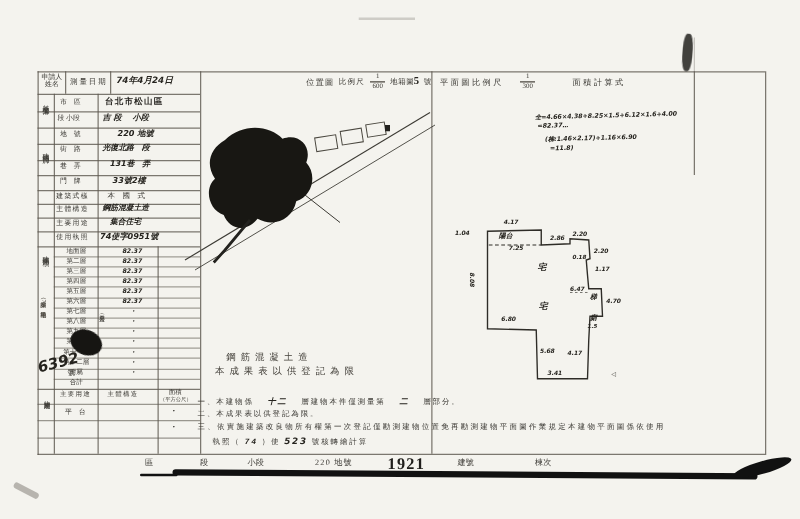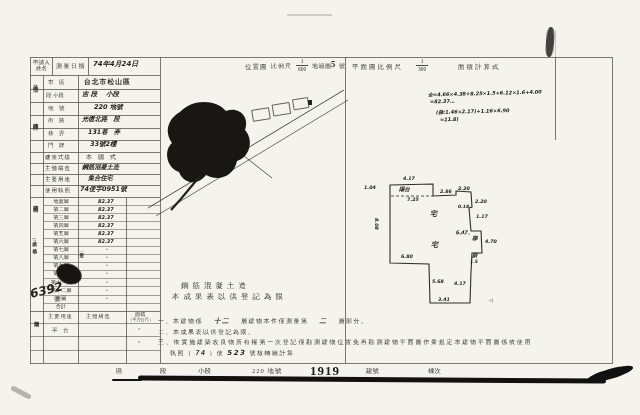--- a/index.html
+++ b/index.html
@@ -239,21 +239,21 @@
   <span class="hw" style="position:static;font-size:6.5px;font-family:Liberation Mono, monospace;">74</span>
   <span>）使 </span>
   <span class="hw" style="position:static;font-size:7px;">523</span>
   <span> 號核轉繪計算</span>
 </div>
 
 <div class="t" style="left:116px;top:367px;font-size:6.5px;">區</div>
 <div class="t" style="left:160px;top:367px;font-size:6.5px;">段</div>
 <div class="t" style="left:198px;top:367px;font-size:6.5px;">小段</div>
 <div class="t" style="left:252px;top:367px;font-size:6.5px;letter-spacing:1px;">220 地號</div>
-<div class="t b" style="left:310px;top:364px;font-size:13px;letter-spacing:1px;color:#1f1e1b;">1919</div>
+<div class="t b" style="left:310px;top:364px;font-size:13px;letter-spacing:1px;color:#1f1e1b;">1921</div>
 <div class="t" style="left:366px;top:367px;font-size:6.5px;">建號</div>
 <div class="t" style="left:428px;top:367px;font-size:6.5px;">棟次</div>
 
 <div class="smear" style="left:138px;top:377px;width:468px;height:5px;transform:rotate(.4deg);"></div>
 <div class="smear" style="left:112px;top:379px;width:30px;height:2px;"></div>
 <div class="smear" style="left:586px;top:369px;width:48px;height:10px;border-radius:50%;transform:rotate(-16deg);"></div>
 
 <div class="smear" style="left:10px;top:390px;width:22px;height:5px;background:#8d8a83;transform:rotate(28deg);opacity:.6;"></div>
 
 </div>

